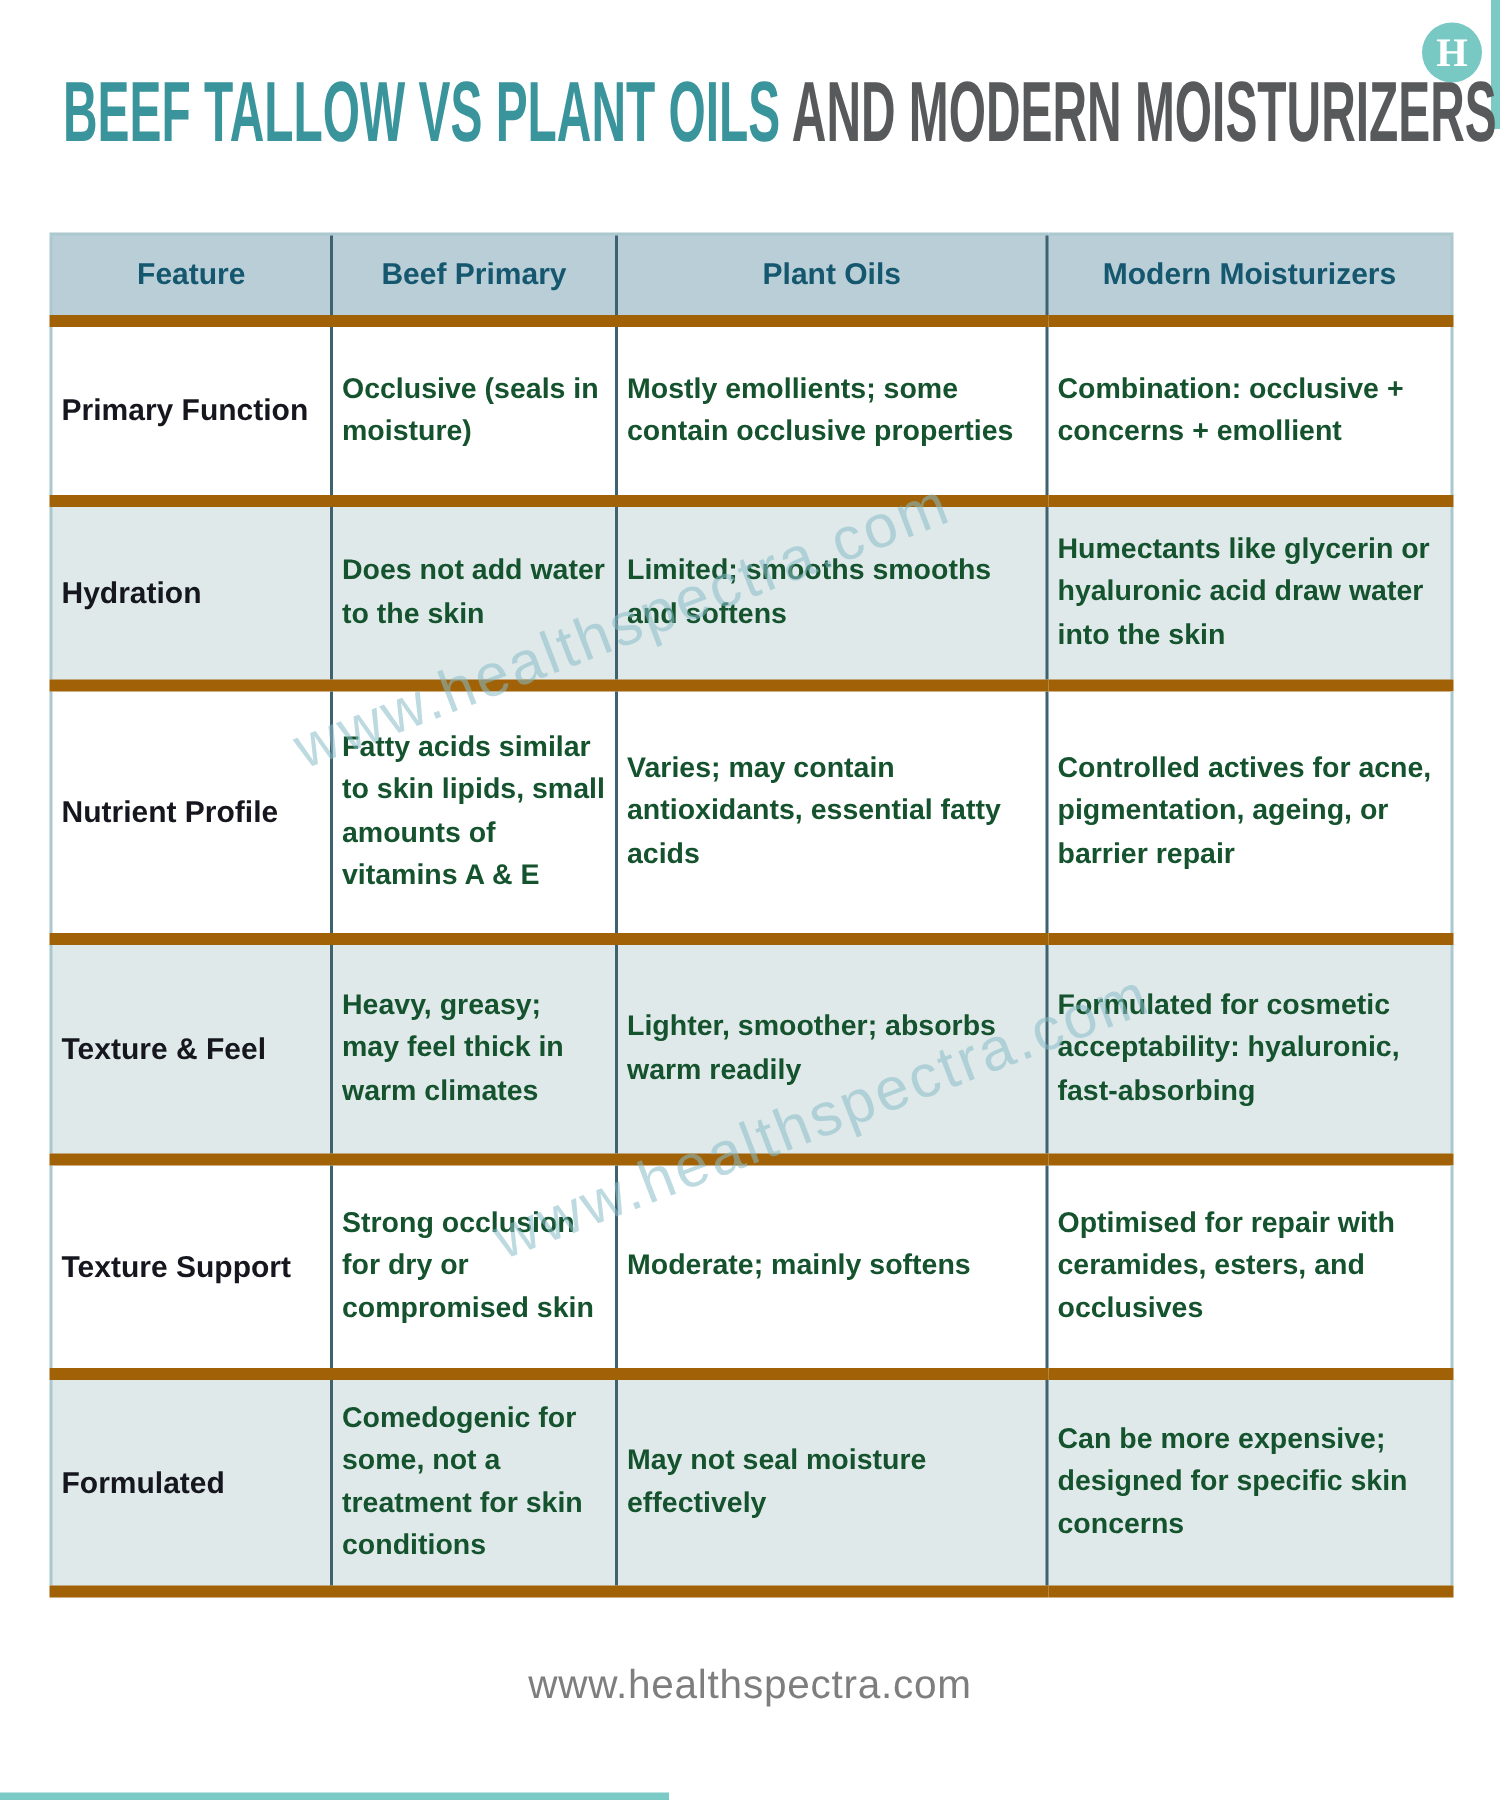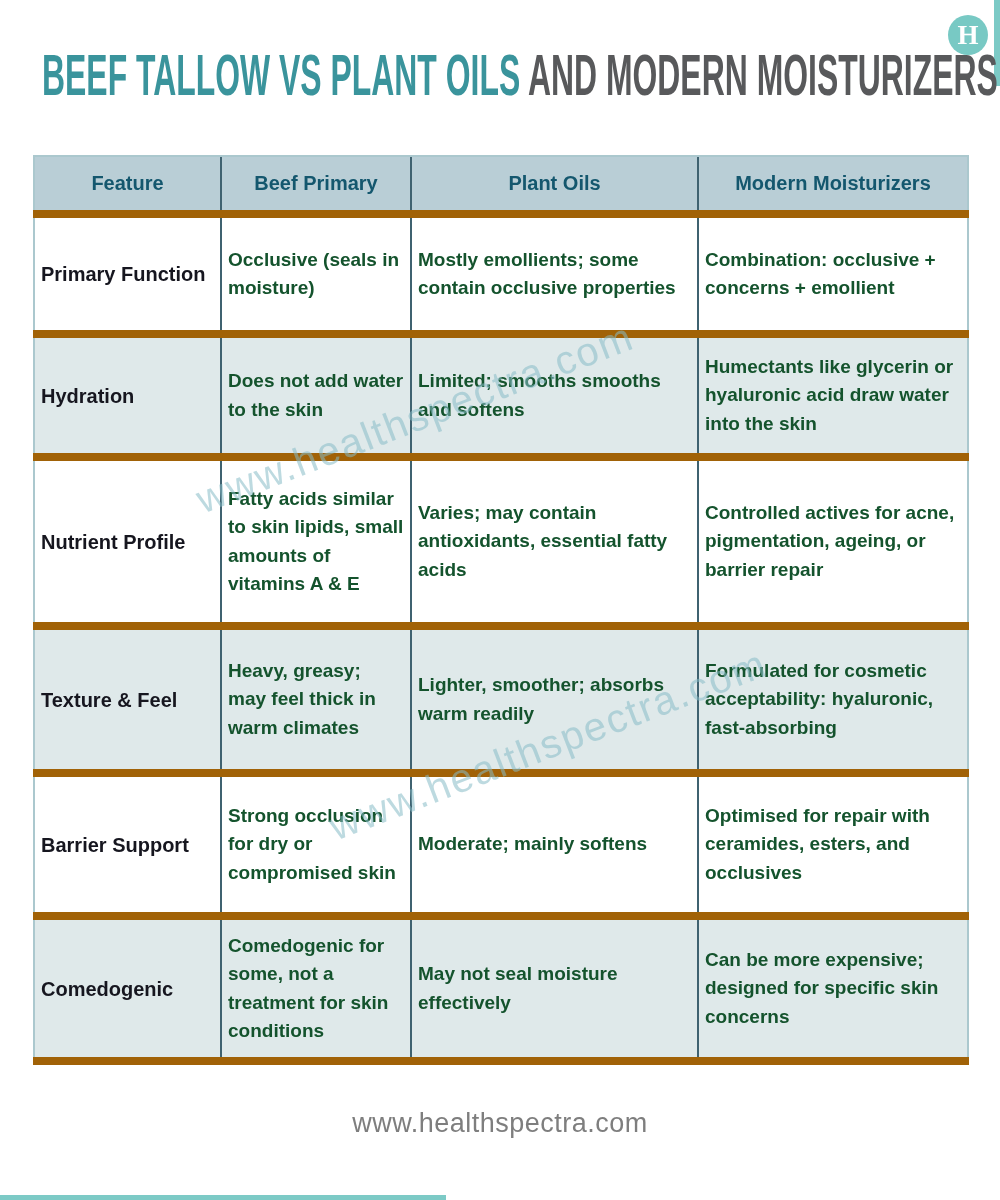--- a/index.html
+++ b/index.html
@@ -206,27 +206,27 @@
         <td>Varies; may contain antioxidants, essential fatty acids</td>
         <td>Controlled actives for acne, pigmentation, ageing, or barrier repair</td>
       </tr>
       <tr class="r3 alt">
         <td class="feature">Texture &amp; Feel</td>
         <td>Heavy, greasy; may feel thick in warm climates</td>
         <td>Lighter, smoother; absorbs warm readily</td>
         <td>Formulated for cosmetic acceptability: hyaluronic, fast-absorbing</td>
       </tr>
       <tr class="r4">
-        <td class="feature">Barrier Support</td>
+        <td class="feature">Texture Support</td>
         <td>Strong occlusion for dry or compromised skin</td>
         <td>Moderate; mainly softens</td>
         <td>Optimised for repair with ceramides, esters, and occlusives</td>
       </tr>
       <tr class="r5 alt">
-        <td class="feature">Comedogenic</td>
+        <td class="feature">Formulated</td>
         <td>Comedogenic for some, not a treatment for skin conditions</td>
         <td>May not seal moisture effectively</td>
         <td>Can be more expensive; designed for specific skin concerns</td>
       </tr>
     </tbody>
   </table>
 
   <div class="watermark wm1">www.healthspectra.com</div>
   <div class="watermark wm2">www.healthspectra.com</div>
 

